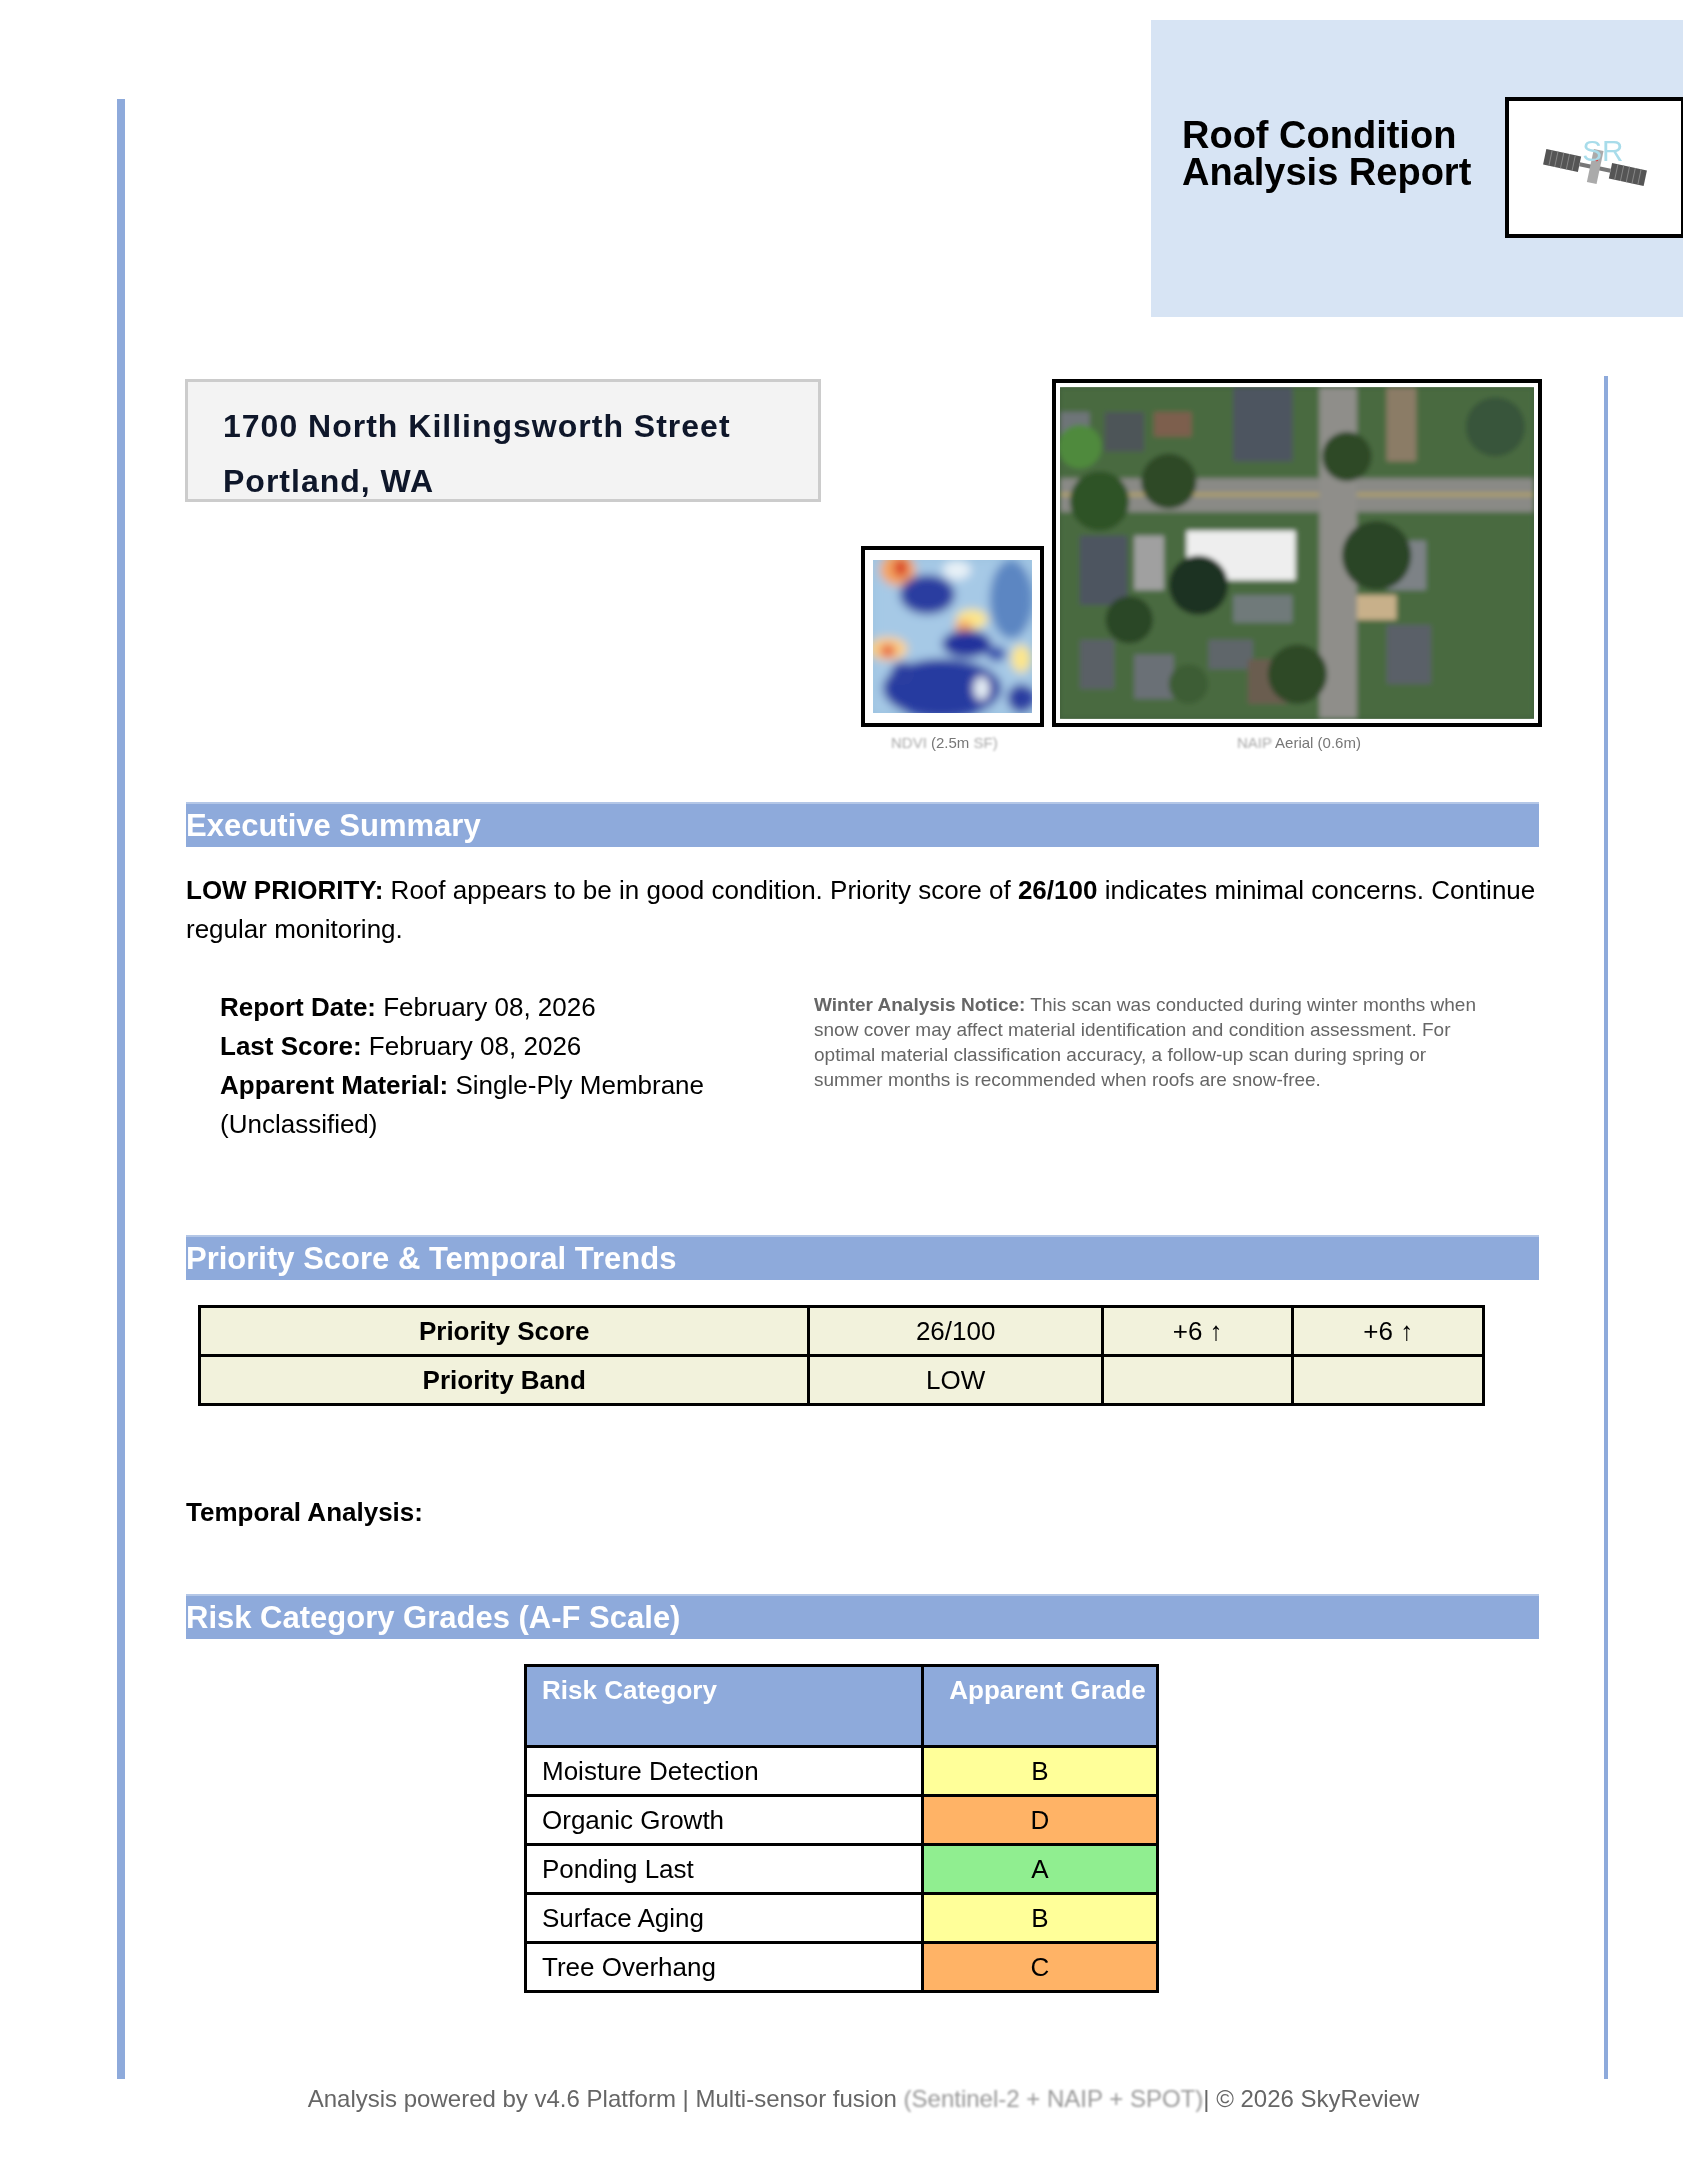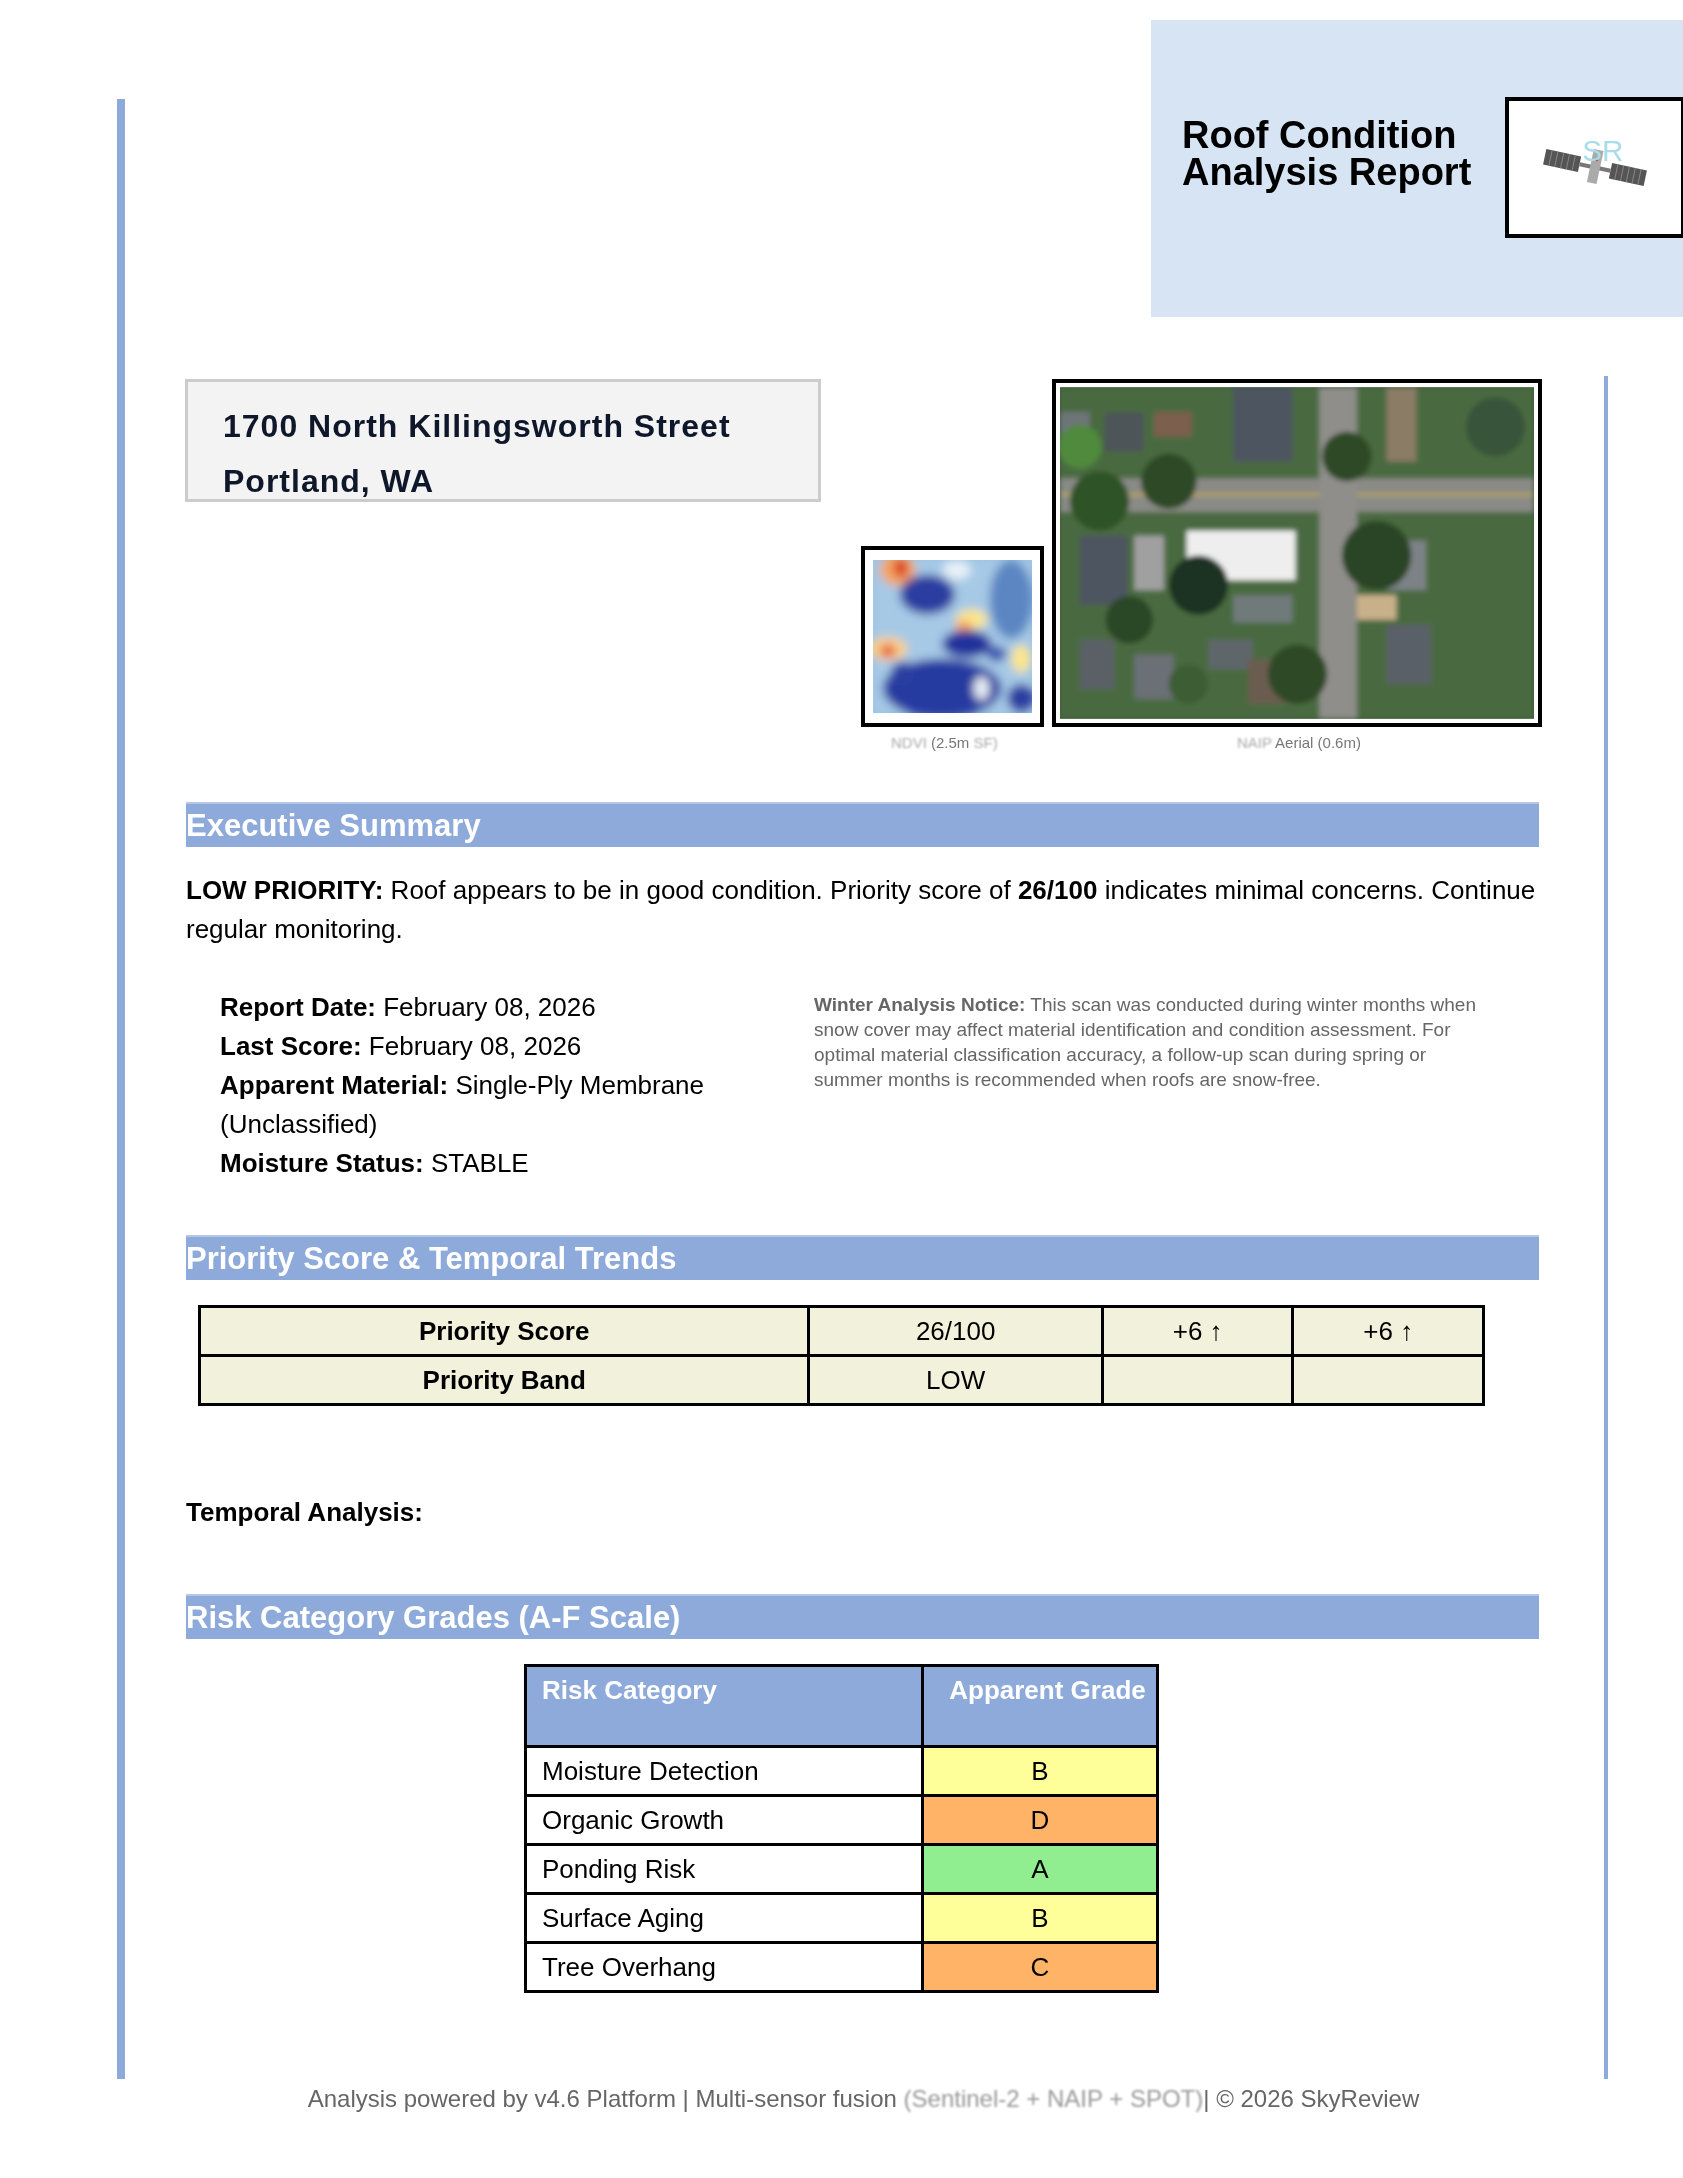--- a/index.html
+++ b/index.html
@@ -227,21 +227,20 @@
 </div>
 
 <div class="abs summary">
   <b>LOW PRIORITY:</b><span> Roof appears to be in good condition. Priority score of </span><b>26/100</b><span> indicates minimal concerns. Continue regular monitoring.</span>
 </div>
 
 <div class="abs meta">
   <div><b>Report Date:</b><span> February 08, 2026</span></div>
   <div><b>Last Score:</b><span> February 08, 2026</span></div>
   <div><b>Apparent Material:</b><span> Single-Ply Membrane (Unclassified)</span></div>
-  <div><b>Moisture Status:</b><span> STABLE</span></div>
 </div>
 
 <div class="abs notice">
   <b>Winter Analysis Notice:</b><span> This scan was conducted during winter months when snow cover may affect material identification and condition assessment. For optimal material classification accuracy, a follow-up scan during spring or summer months is recommended when roofs are snow-free.</span>
 </div>
 
 <div class="abs section-header" style="top:1235px;">
   <span>Priority Score &amp; Temporal Trends</span>
 </div>
 
@@ -276,21 +275,21 @@
   </tr>
   <tr>
     <td class="cat">Moisture Detection</td>
     <td class="grade" style="background: rgb(255, 255, 153);">B</td>
   </tr>
   <tr>
     <td class="cat">Organic Growth</td>
     <td class="grade" style="background: rgb(255, 179, 102);">D</td>
   </tr>
   <tr>
-    <td class="cat">Ponding Risk</td>
+    <td class="cat">Ponding Last</td>
     <td class="grade" style="background: rgb(144, 238, 144);">A</td>
   </tr>
   <tr>
     <td class="cat">Surface Aging</td>
     <td class="grade" style="background: rgb(255, 255, 153);">B</td>
   </tr>
   <tr>
     <td class="cat">Tree Overhang</td>
     <td class="grade" style="background: rgb(255, 179, 102);">C</td>
   </tr>

